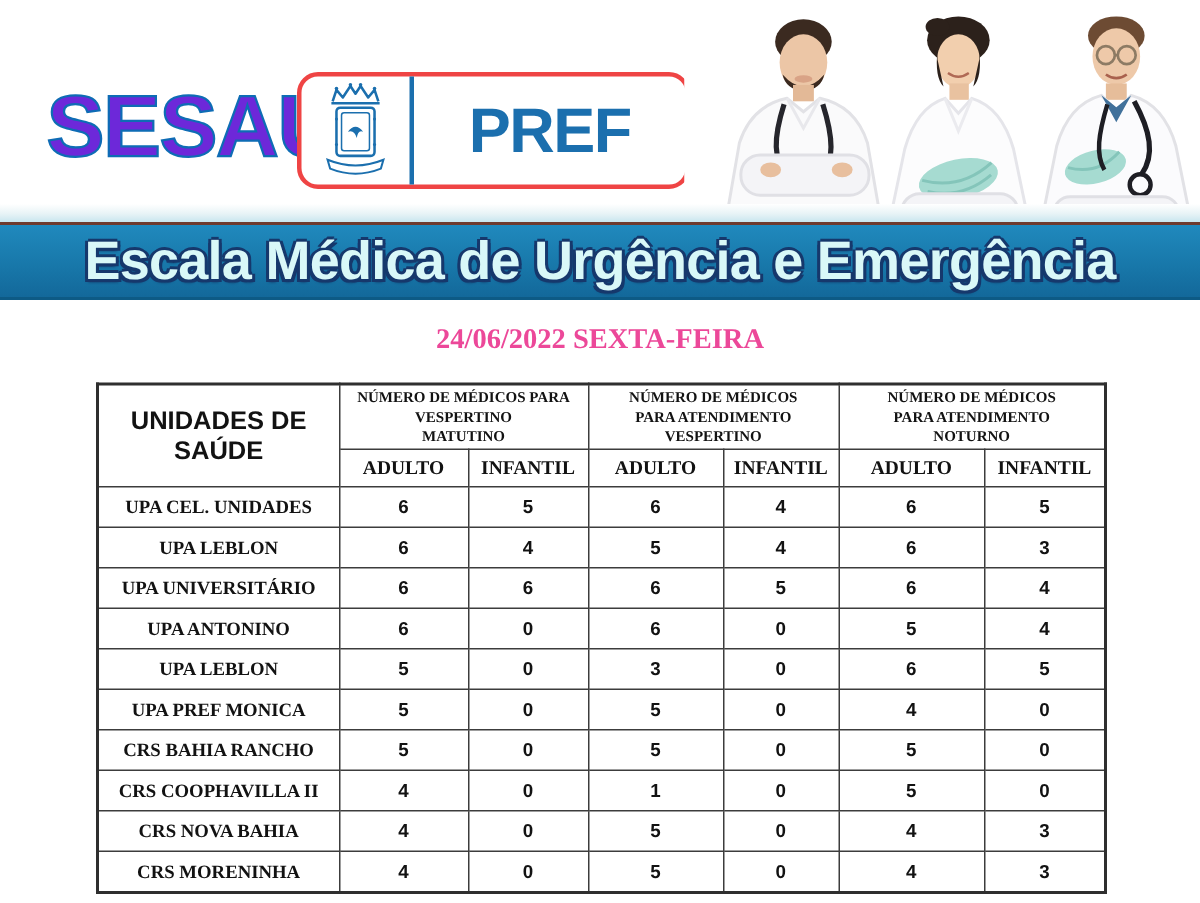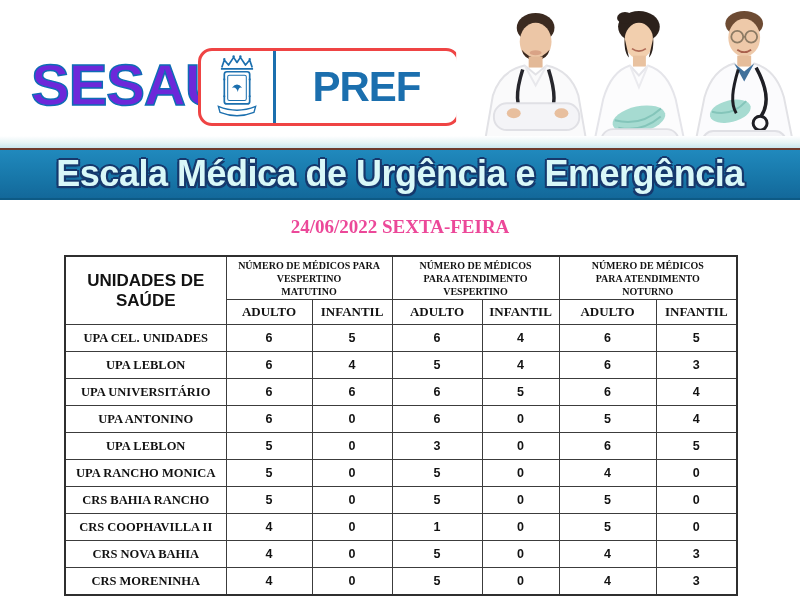--- a/index.html
+++ b/index.html
@@ -249,21 +249,21 @@
       <tr>
         <td class="unit-cell">UPA LEBLON</td>
         <td class="value-cell">5</td>
         <td class="value-cell">0</td>
         <td class="value-cell">3</td>
         <td class="value-cell">0</td>
         <td class="value-cell">6</td>
         <td class="value-cell">5</td>
       </tr>
       <tr>
-        <td class="unit-cell">UPA RANCHO MONICA</td>
+        <td class="unit-cell">UPA PREF MONICA</td>
         <td class="value-cell">5</td>
         <td class="value-cell">0</td>
         <td class="value-cell">5</td>
         <td class="value-cell">0</td>
         <td class="value-cell">4</td>
         <td class="value-cell">0</td>
       </tr>
       <tr>
         <td class="unit-cell">CRS BAHIA RANCHO</td>
         <td class="value-cell">5</td>

